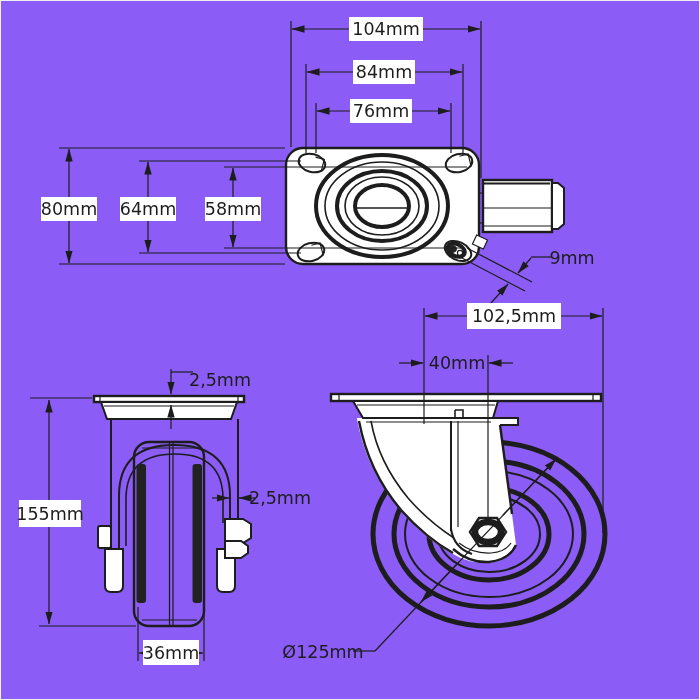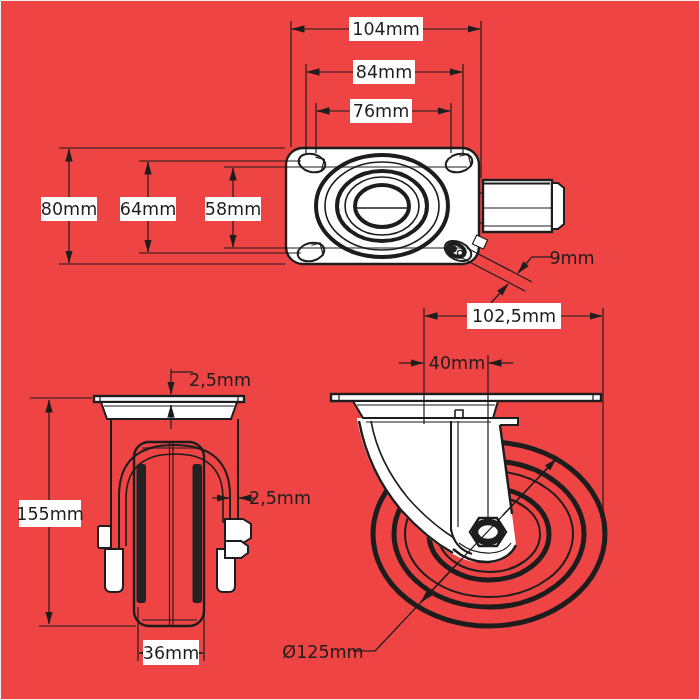--- a/index.html
+++ b/index.html
@@ -1,16 +1,16 @@
 <!DOCTYPE html>
 <html><head>
 <meta charset="utf-8">
 <style>
   html,body{margin:0;padding:0;background:#fff;}
-  #stage{position:relative;width:700px;height:700px;background:#ef4444;
+  #stage{position:relative;width:700px;height:700px;background:#8b5cf6;
          border:1px solid #f0f0f0;box-sizing:border-box;overflow:hidden;
          font-family:"DejaVu Sans","Liberation Sans",sans-serif;}
   svg{display:block}
   .ln{stroke:#1d1d1d;fill:none;stroke-linecap:butt}
   .thin{stroke-width:1.2}
   .med{stroke-width:1.6}
   .out{stroke-width:2.4}
   .out2{stroke-width:2}
   .thick{stroke-width:5}
   .ring4{stroke-width:4}

